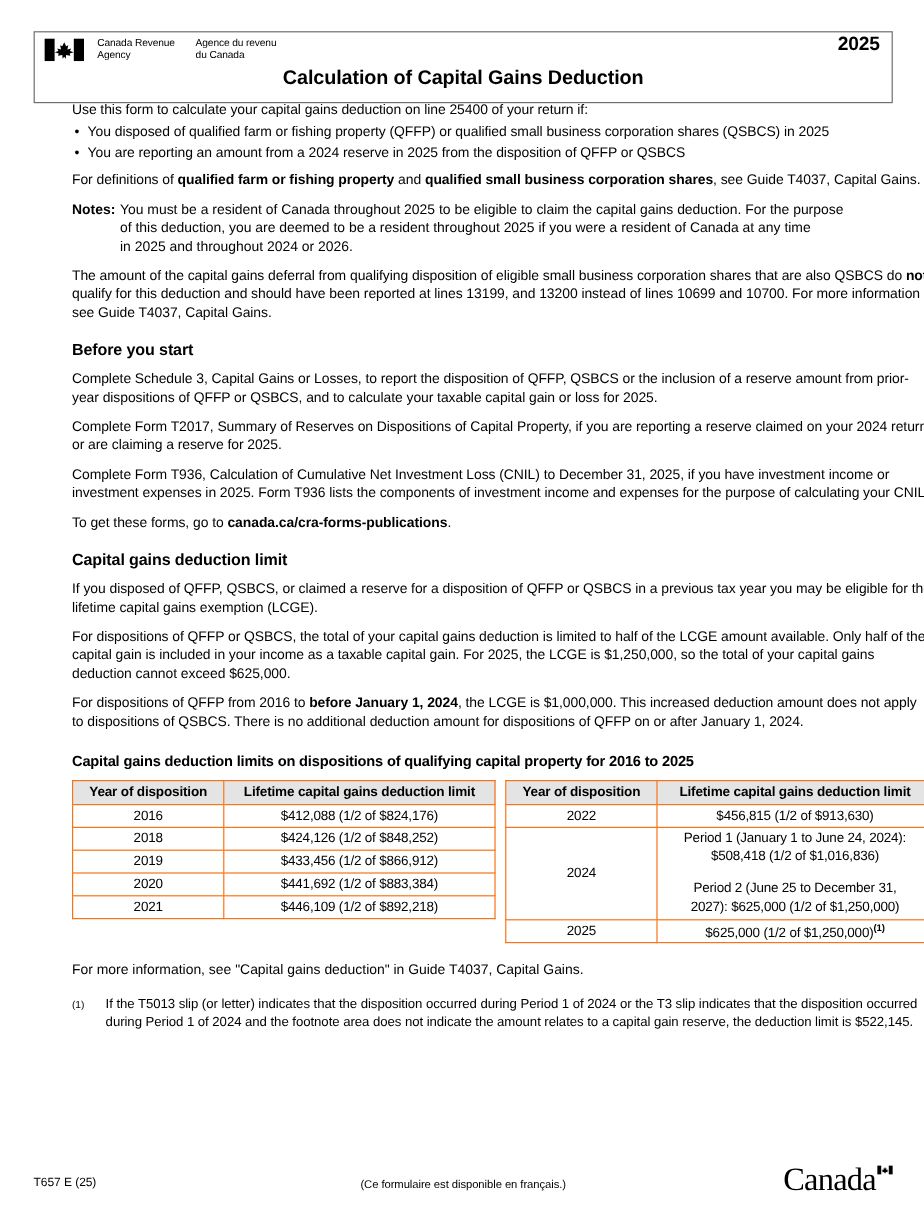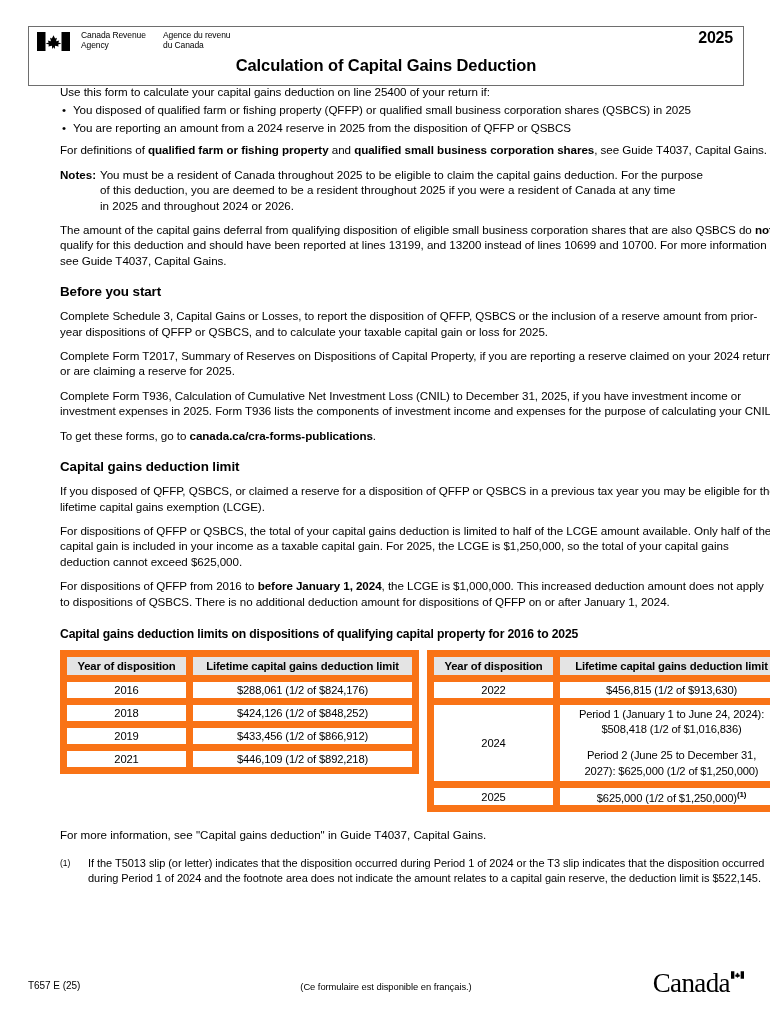--- a/index.html
+++ b/index.html
@@ -134,21 +134,21 @@
     margin-top: 2px;
   }
   table.limits {
     border-collapse: collapse;
     border: 1.6px solid #3a3a3a;
     table-layout: fixed;
   }
   table.limits.left  { width: 352px; }
   table.limits.right { width: 356px; }
   table.limits th, table.limits td {
-    border: 7px solid #f97316;
+    border: 1px solid #f97316;
     font-size: 11.2px;
     text-align: center;
     padding: 2px 3px;
     letter-spacing: -0.15px;
     vertical-align: middle;
   }
   table.limits th {
     background: #e4e4e4;
     font-weight: bold;
     font-size: 11.3px;
@@ -299,29 +299,33 @@
           </colgroup>
         <thead>
           <tr>
             <th>Year of disposition</th>
             <th>Lifetime capital gains deduction limit</th>
           </tr>
         </thead>
         <tbody>
           <tr>
             <td>2016</td>
-            <td>$288,061 (1/2 of $824,176)</td>
+            <td>$412,088 (1/2 of $824,176)</td>
           </tr>
           <tr>
             <td>2018</td>
             <td>$424,126 (1/2 of $848,252)</td>
           </tr>
           <tr>
             <td>2019</td>
             <td>$433,456 (1/2 of $866,912)</td>
+          </tr>
+          <tr>
+            <td>2020</td>
+            <td>$441,692 (1/2 of $883,384)</td>
           </tr>
           <tr>
             <td>2021</td>
             <td>$446,109 (1/2 of $892,218)</td>
           </tr>
         </tbody>
       </table>
 
       <table class="limits right">
         <colgroup>

